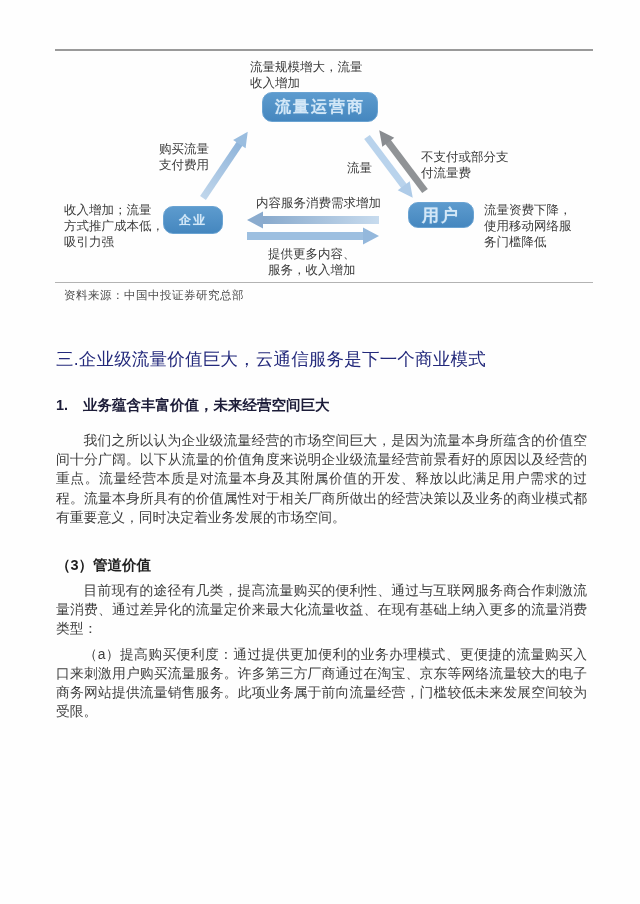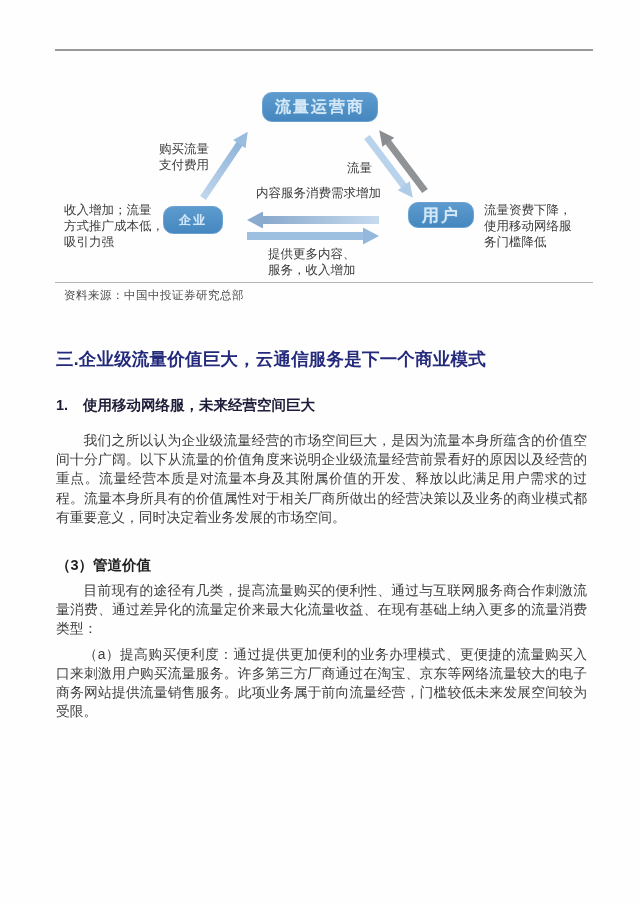--- a/index.html
+++ b/index.html
@@ -34,21 +34,21 @@
   .node.user{left:408px;top:202px;width:64px;height:24px;font-size:17px;}
   .arrow-layer{position:absolute;left:0;top:0;z-index:2;}
   .fig-source{
     position:absolute;left:64px;top:288px;
     font-size:11.5px;color:#4c4c4c;letter-spacing:0.5px;z-index:3;
   }
   
   .content{padding:0 53px 0 56px;}
   .h1{
     margin:36px 0 0 0;
-    font-size:17.5px;font-weight:bold;color:#23297b;
+    font-size:17.5px;font-weight:normal;color:#23297b;
     letter-spacing:0.2px;line-height:23px;
   }
   .h2{
     margin:25px 0 0 0;display:flex;gap:15px;
     font-size:14.5px;font-weight:bold;color:#1c1c38;line-height:19px;
   }
   .h3{
     margin:15px 0 0 0;
     font-size:14.5px;font-weight:bold;color:#1f1f1f;line-height:19px;
     padding-top:14px;
@@ -101,41 +101,49 @@
         <rect x="0" y="-4" width="117" height="8" fill="url(#gLeft)"></rect>
         <polygon points="116,-8.5 132,0 116,8.5" fill="#8aabce"></polygon>
       </g>
 
       <g transform="translate(247,236) rotate(0)">
         <rect x="0" y="-4" width="117" height="8" fill="#9dbfe0"></rect>
         <polygon points="116,-8.5 132,0 116,8.5" fill="#94b8dc"></polygon>
       </g>
     </svg>
 
+    <div class="fig-label" style="left:250px;top:59px">
+      <div>流量规模增大，流量</div>
+      <div>收入增加</div>
+    </div>
 
     <div class="fig-label" style="left:159px;top:141px">
       <div>购买流量</div>
       <div>支付费用</div>
     </div>
 
     <div class="fig-label" style="left:64px;top:202px">
       <div>收入增加；流量</div>
       <div>方式推广成本低，</div>
       <div>吸引力强</div>
     </div>
 
-    <div class="fig-label" style="left:256px;top:185px">内容服务消费需求增加</div>
+    <div class="fig-label" style="left:256px;top:195px">内容服务消费需求增加</div>
 
     <div class="fig-label" style="left:268px;top:246px">
       <div>提供更多内容、</div>
       <div>服务，收入增加</div>
     </div>
 
     <div class="fig-label" style="left:347px;top:160px">流量</div>
 
+    <div class="fig-label" style="left:421px;top:149px">
+      <div>不支付或部分支</div>
+      <div>付流量费</div>
+    </div>
 
     <div class="fig-label" style="left:484px;top:202px">
       <div>流量资费下降，</div>
       <div>使用移动网络服</div>
       <div>务门槛降低</div>
     </div>
 
     <div class="node operator">流量运营商</div>
     <div class="node enterprise">企业</div>
     <div class="node user">用户</div>
@@ -143,21 +151,21 @@
     <div class="rule bottom"></div>
     <div class="fig-source">资料来源：中国中投证券研究总部</div>
   </div>
 
   <div class="content">
 
     <div class="h1">三.企业级流量价值巨大，云通信服务是下一个商业模式</div>
 
     <div class="h2">
       <span>1.</span>
-      <span>使用移动网络服，未来经营空间巨大</span>
+      <span>业务蕴含丰富价值，未来经营空间巨大</span>
     </div>
 
     <p class="para">我们之所以认为企业级流量经营的市场空间巨大，是因为流量本身所蕴含的价值空间十分广阔。以下从流量的价值角度来说明企业级流量经营前景看好的原因以及经营的重点。流量经营本质是对流量本身及其附属价值的开发、释放以此满足用户需求的过程。流量本身所具有的价值属性对于相关厂商所做出的经营决策以及业务的商业模式都有重要意义，同时决定着业务发展的市场空间。</p>
 
     <div class="h3">（3）管道价值</div>
 
 
     <p class="para tight">目前现有的途径有几类，提高流量购买的便利性、通过与互联网服务商合作刺激流量消费、通过差异化的流量定价来最大化流量收益、在现有基础上纳入更多的流量消费类型：</p>
 
     <p class="para tight">（a）提高购买便利度：通过提供更加便利的业务办理模式、更便捷的流量购买入口来刺激用户购买流量服务。许多第三方厂商通过在淘宝、京东等网络流量较大的电子商务网站提供流量销售服务。此项业务属于前向流量经营，门槛较低未来发展空间较为受限。</p>

